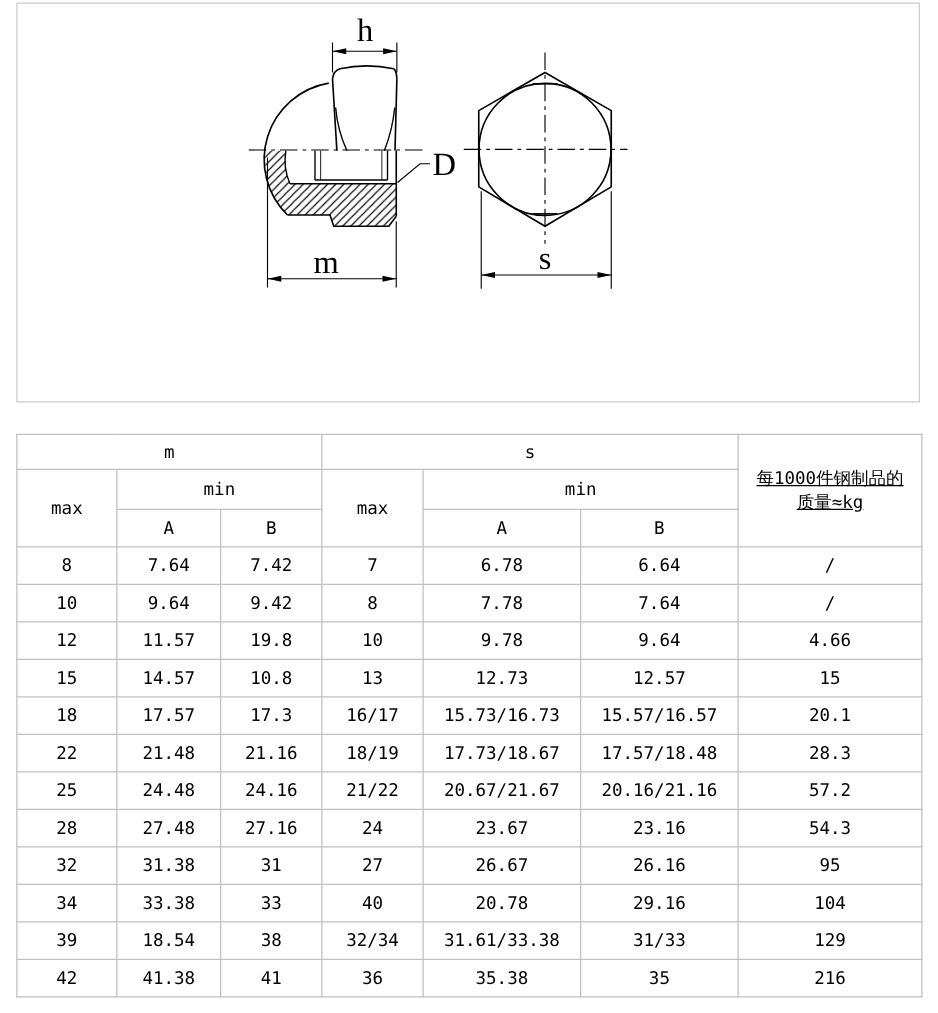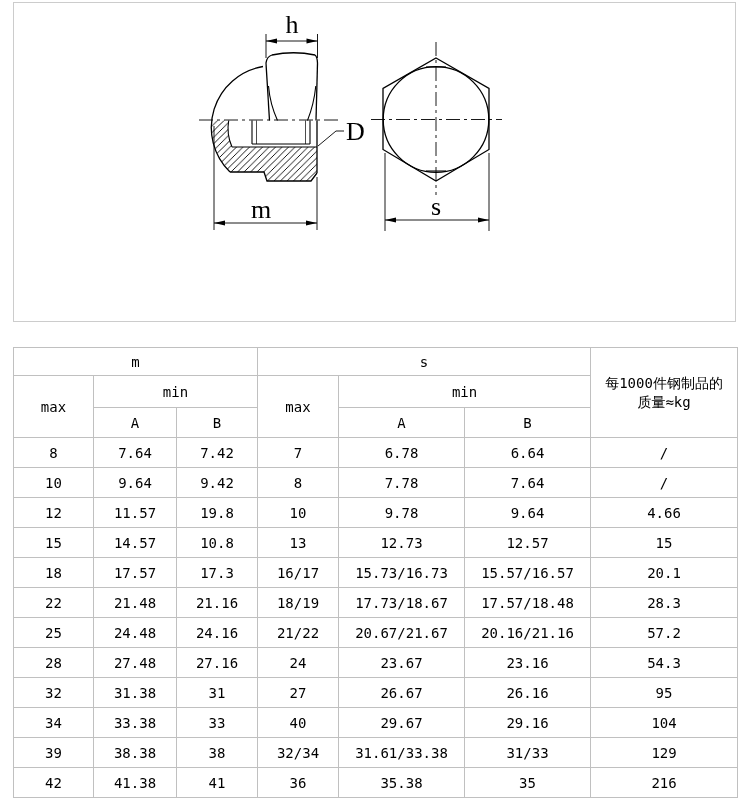--- a/index.html
+++ b/index.html
@@ -8,21 +8,21 @@
   #drawing-panel{position:absolute;left:0;top:0;}
   #spec-table-wrap{position:absolute;left:13px;top:347px;}
   table.spec{border-collapse:collapse;table-layout:fixed;width:724px;
              font-size:14px;color:#000;background:#fff;}
   table.spec td,table.spec th{border:1px solid var(--grid,#c0c0c0);
              text-align:center;vertical-align:middle;padding:0;
              font-weight:normal;font-family:"DejaVu Sans Mono","Liberation Mono",monospace;
              white-space:nowrap;overflow:hidden;}
   thead tr.hr1{height:28px;} thead tr.hr2{height:32px;} thead tr.hr3{height:30px;}
   tbody tr{height:30px;}
-  th.weight-h{line-height:1.35;font-size:14px;}
+  th.weight-h{line-height:1.35;font-size:14px;text-decoration:underline;}
   svg text{font-family:"Liberation Serif","DejaVu Serif",serif;font-size:26px;fill:#000;}
 </style>
 </head>
 <body style="--grid: #c0c0c0;">
 
 <svg id="drawing-panel" width="750" height="330" viewBox="0 0 750 330">
   <defs>
     <pattern id="hatch" width="6.5" height="6.5" patternUnits="userSpaceOnUse">
       <path d="M-1,7.5 L7.5,-1 M-1,1 L1,-1 M5.5,7.5 L7.5,5.5" stroke="#000" stroke-width="0.9"></path>
     </pattern>
@@ -213,27 +213,27 @@
           <td>27</td>
           <td>26.67</td>
           <td>26.16</td>
           <td>95</td>
         </tr>
         <tr>
           <td>34</td>
           <td>33.38</td>
           <td>33</td>
           <td>40</td>
-          <td>29.67</td>
+          <td>20.78</td>
           <td>29.16</td>
           <td>104</td>
         </tr>
         <tr>
           <td>39</td>
-          <td>38.38</td>
+          <td>18.54</td>
           <td>38</td>
           <td>32/34</td>
           <td>31.61/33.38</td>
           <td>31/33</td>
           <td>129</td>
         </tr>
         <tr>
           <td>42</td>
           <td>41.38</td>
           <td>41</td>

